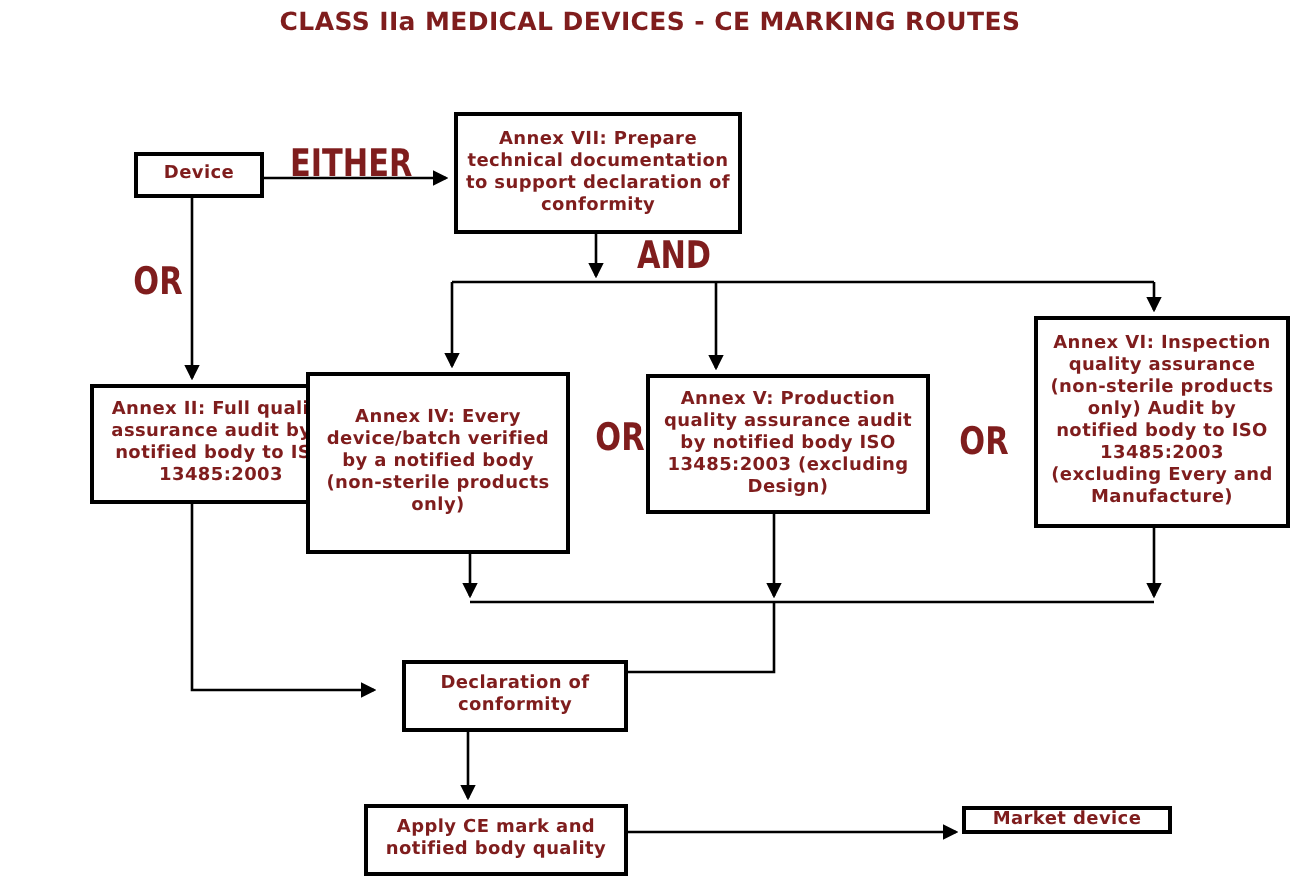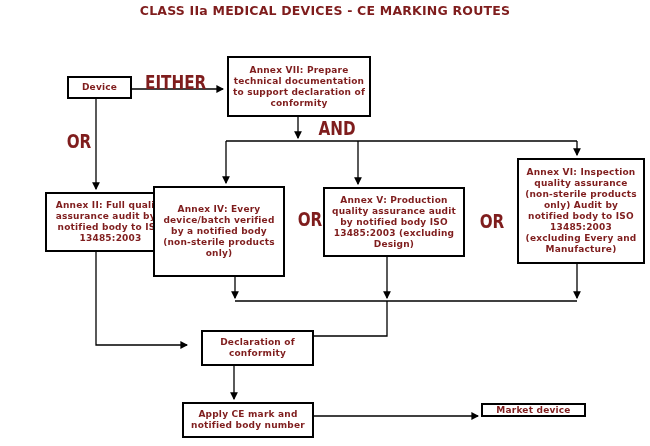--- a/index.html
+++ b/index.html
@@ -121,21 +121,21 @@
 
   <div class="node" style="left:517px; top:158px; width:128px; height:106px;">
     <span>Annex VI: Inspection quality assurance (non-sterile products only) Audit by notified body to ISO 13485:2003 (excluding Every and Manufacture)</span>
   </div>
 
   <div class="node" style="left:190px; top:330px; width:113px; height:36px;margin-left:11px;">
     <span>Declaration of conformity</span>
   </div>
 
   <div class="node" style="left:182px; top:402px; width:132px; height:36px;">
-    <span>Apply CE mark and notified body number</span>
+    <span>Apply CE mark and notified body quality</span>
   </div>
 
   <div class="node" style="left:481px; top:403px; width:105px; height:14px;">
     <span>Market device</span>
   </div>
 
   <div class="edge-label" style="left:138px; top:74px; width:70px;">EITHER</div>
 
   <div class="edge-label" style="left:49px; top:133px; width:60px;">OR</div>
 

